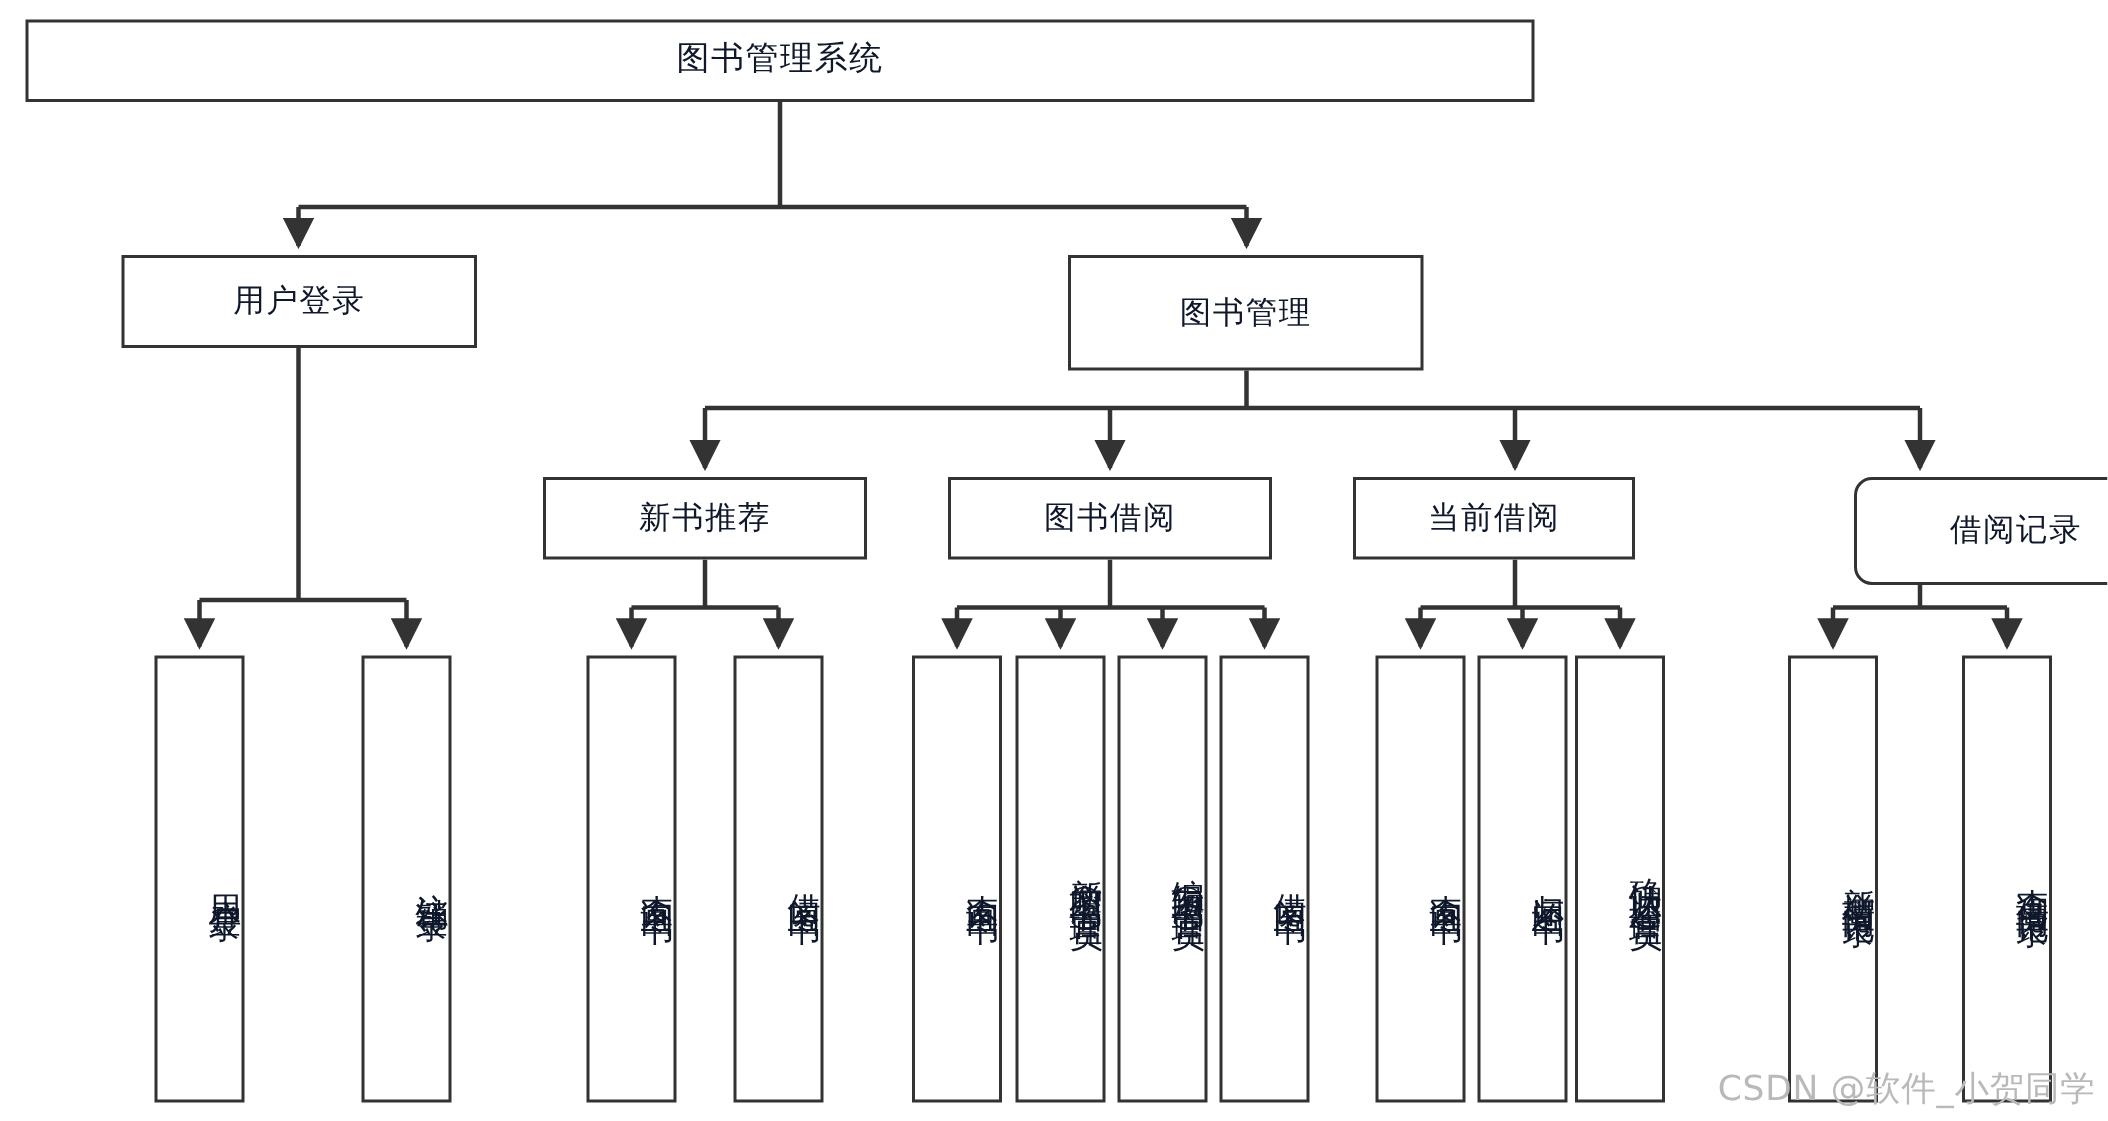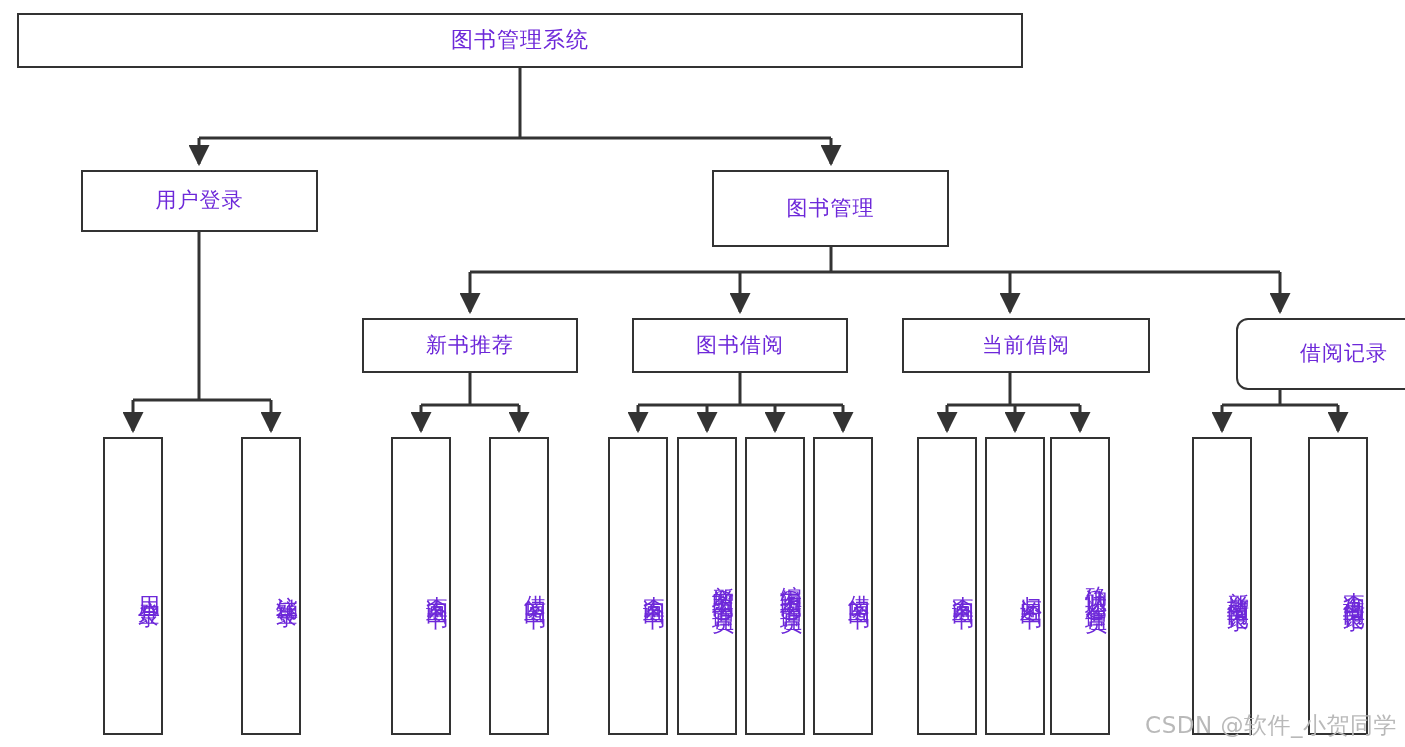--- a/index.html
+++ b/index.html
@@ -27,21 +27,21 @@
     pointer-events: none;
   }
   .node {
     position: absolute;
     box-sizing: border-box;
     background: #ffffff;
     border: 2px solid #333333;
     display: flex;
     align-items: center;
     justify-content: center;
-    color: #6d28d9;
+    color: #0f172a;
     z-index: 2;
   }
   .node.horizontal {
     font-size: 21px;
     letter-spacing: 1px;
     line-height: 1.2;
     padding: 0 6px;
   }
   .node.root {
     font-size: 22px;
@@ -146,21 +146,21 @@
   </div>
 
   <div class="node horizontal" style="left:362px; top:318px; width:216px; height:55px;">
     <span class="label">新书推荐</span>
   </div>
 
   <div class="node horizontal" style="left:632px; top:318px; width:216px; height:55px;">
     <span class="label">图书借阅</span>
   </div>
 
-  <div class="node horizontal" style="left:902px; top:318px; width:248px; height:55px;">
+  <div class="node horizontal" style="left:902px; top:318px; width:188px; height:55px;">
     <span class="label">当前借阅</span>
   </div>
 
   <div class="node horizontal" style="left:1236px; top:318px; width:216px; height:72px;border-radius:12px;">
     <span class="label">借阅记录</span>
   </div>
 
   <div class="node vertical" style="left:103px; top:437px; width:60px; height:298px;">
     <span class="label">用户登录</span>
   </div>

